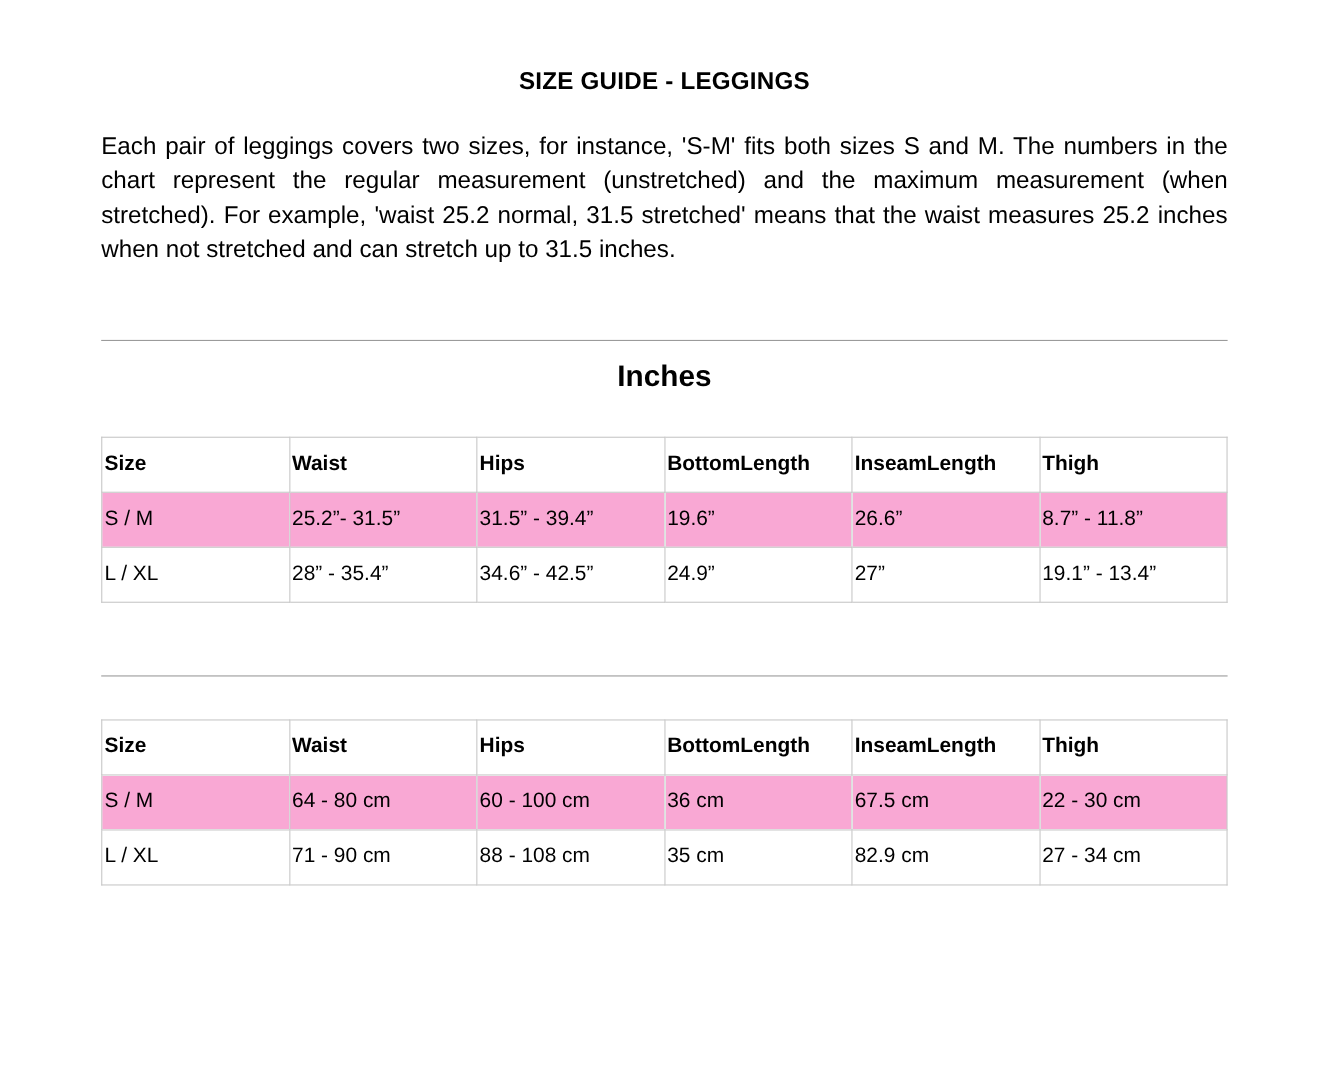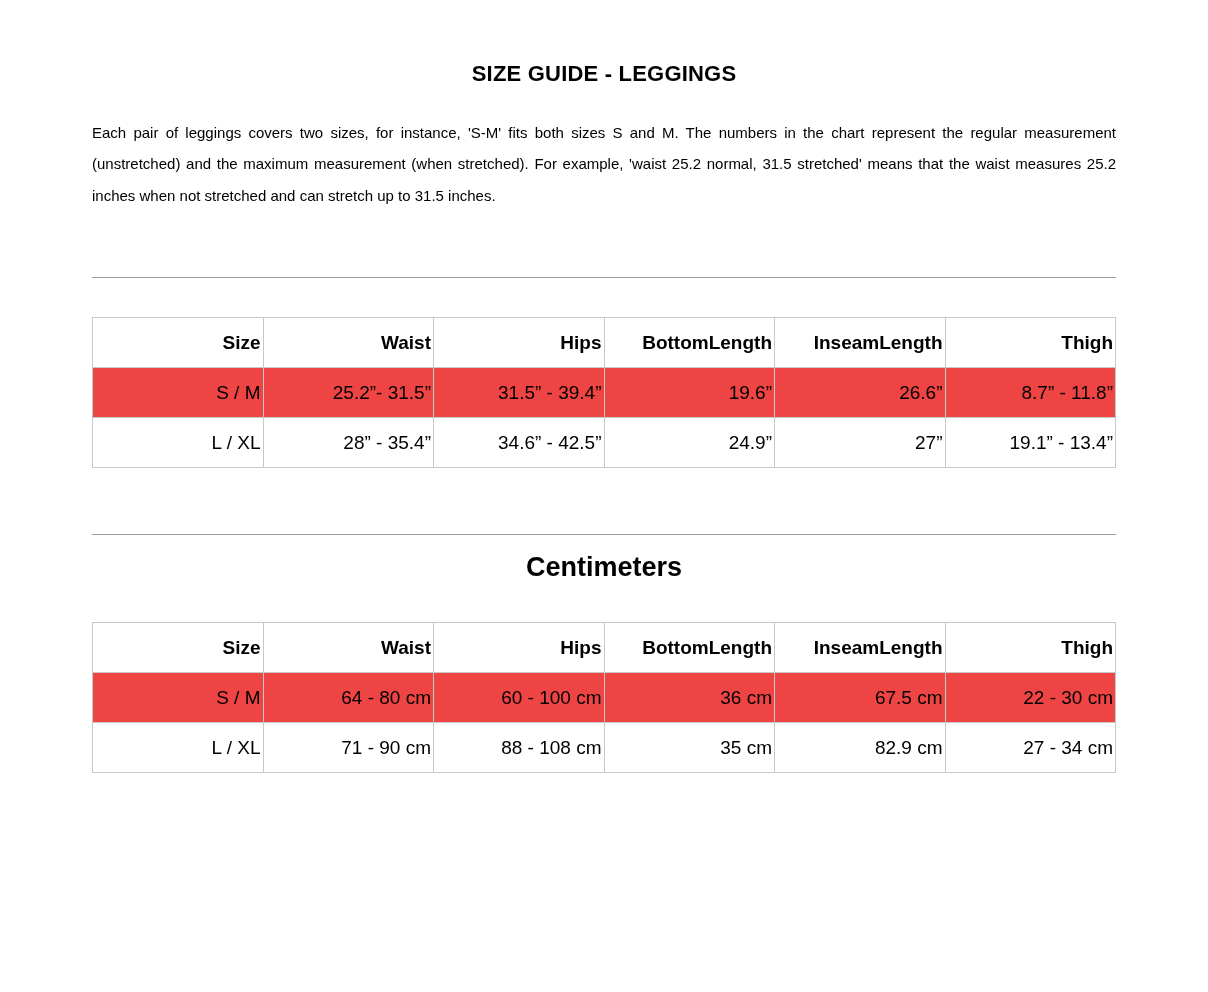--- a/index.html
+++ b/index.html
@@ -21,21 +21,21 @@
   }
   .page-title {
     font-size: 22px;
     font-weight: bold;
     text-align: center;
     margin: 0;
     letter-spacing: 0.2px;
   }
   .intro {
     margin: 30px 0 0 0;
-    font-size: 15px;
+    font-size: 22px;
     line-height: 31.4px;
     text-align: justify;
   }
   .divider {
     border: none;
     border-top: 1px solid #9b9b9b;
     margin: 66px 0 0 0;
     height: 0;
   }
   .section-heading {
@@ -46,45 +46,46 @@
   }
   table.size-table {
     width: 100%;
     border-collapse: collapse;
     margin-top: 39px;
     table-layout: fixed;
   }
   .size-table th,
   .size-table td {
     border: 1px solid #c8c8c8;
-    text-align: right;
+    text-align: left;
     vertical-align: middle;
     height: 49px;
     font-size: 19px;
     padding: 0 2px;
     overflow: hidden;
   }
   .size-table th {
     font-weight: bold;
   }
   .size-table tbody tr.striped {
-    background: #ef4444;
+    background: #f9a8d4;
   }
 </style>
 </head>
 <body>
 
 <div class="page">
 
   <h1 class="page-title">SIZE GUIDE - LEGGINGS</h1>
 
   <p class="intro">Each pair of leggings covers two sizes, for instance, 'S-M' fits both sizes S and M. The numbers in the chart represent the regular measurement (unstretched) and the maximum measurement (when stretched). For example, 'waist 25.2 normal, 31.5 stretched' means that the waist measures 25.2 inches when not stretched and can stretch up to 31.5 inches.</p>
 
   <hr class="divider">
 
+  <h2 class="section-heading">Inches</h2>
 
   <table class="size-table">
     <thead>
       <tr>
         <th>Size</th>
         <th>Waist</th>
         <th>Hips</th>
         <th>BottomLength</th>
         <th>InseamLength</th>
         <th>Thigh</th>
@@ -105,21 +106,20 @@
         <td>34.6” - 42.5”</td>
         <td>24.9”</td>
         <td>27”</td>
         <td>19.1” - 13.4”</td>
       </tr>
     </tbody>
   </table>
 
   <hr class="divider">
 
-  <h2 class="section-heading">Centimeters</h2>
 
   <table class="size-table">
     <thead>
       <tr>
         <th>Size</th>
         <th>Waist</th>
         <th>Hips</th>
         <th>BottomLength</th>
         <th>InseamLength</th>
         <th>Thigh</th>

